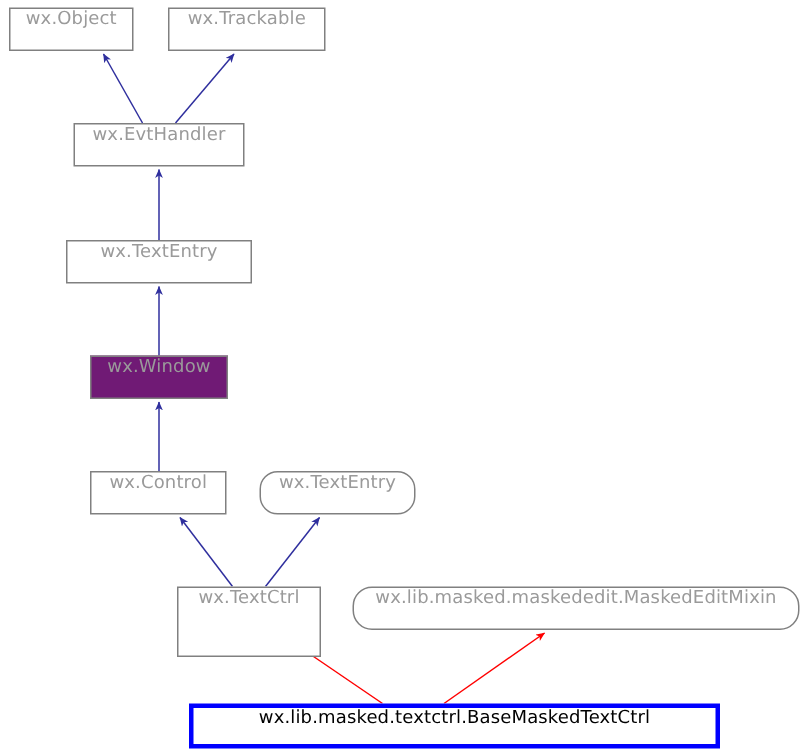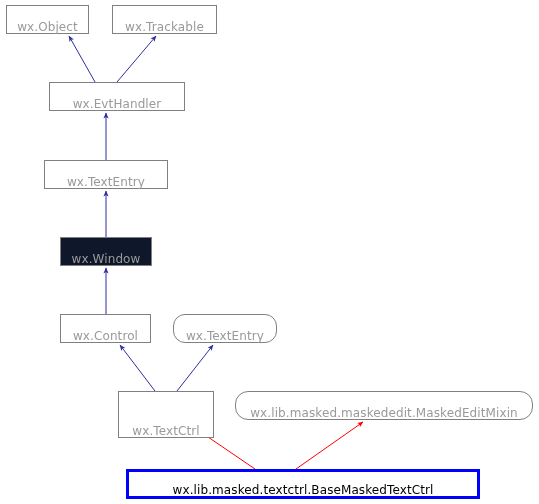--- a/index.html
+++ b/index.html
@@ -20,21 +20,21 @@
     left: 0;
     top: 0;
     width: 539px;
     height: 504px;
     pointer-events: none;
   }
   .node {
     position: absolute;
     box-sizing: border-box;
     display: flex;
-    align-items: flex-end;
+    align-items: flex-start;
     justify-content: center;
     background: #ffffff;
     border: 1px solid #808080;
     color: #9a9a9a;
     font-size: 12px;
     line-height: 1;
     letter-spacing: 0.1px;
     white-space: nowrap;
     z-index: 2;
   }
@@ -72,27 +72,27 @@
         <line x1="296" y1="469" x2="363" y2="422" stroke="#ff0000" stroke-width="1" marker-end="url(#arrow-mixin)"></line>
       </g>
   </svg>
   <div id="nodes-layer">
       <div class="node" style="left: 6px; top: 5px; width: 83px; height: 29px; border-color: rgb(128, 128, 128); color: rgb(154, 154, 154); background: rgb(255, 255, 255);">
         <span class="node-label">wx.Object</span>
       </div>
       <div class="node" style="left: 112px; top: 5px; width: 105px; height: 29px; border-color: rgb(128, 128, 128); color: rgb(154, 154, 154); background: rgb(255, 255, 255);">
         <span class="node-label">wx.Trackable</span>
       </div>
-      <div class="node" style="left: 49px; top: 82px; width: 136px; height: 29px; border-color: rgb(128, 128, 128); color: rgb(154, 154, 154); background: rgb(255, 255, 255);">
+      <div class="node" style="left: 49px; top: 82px; width: 114px; height: 29px; border-color: rgb(128, 128, 128); color: rgb(154, 154, 154); background: rgb(255, 255, 255);">
         <span class="node-label">wx.EvtHandler</span>
       </div>
       <div class="node" style="left: 44px; top: 160px; width: 124px; height: 29px; border-color: rgb(128, 128, 128); color: rgb(154, 154, 154); background: rgb(255, 255, 255);">
         <span class="node-label">wx.TextEntry</span>
       </div>
-      <div class="node" style="left: 60px; top: 237px; width: 92px; height: 29px; border-color: rgb(128, 128, 128); color: rgb(154, 154, 154); background: #0f172a;">
+      <div class="node" style="left: 60px; top: 237px; width: 92px; height: 29px; border-color: rgb(128, 128, 128); color: rgb(154, 154, 154); background: #701a75;">
         <span class="node-label">wx.Window</span>
       </div>
       <div class="node" style="left: 60px; top: 314px; width: 91px; height: 29px; border-color: rgb(128, 128, 128); color: rgb(154, 154, 154); background: rgb(255, 255, 255);">
         <span class="node-label">wx.Control</span>
       </div>
       <div class="node" style="left: 173px; top: 314px; width: 104px; height: 29px; border-color: rgb(128, 128, 128); color: rgb(154, 154, 154); background: rgb(255, 255, 255); border-radius: 12px;">
         <span class="node-label">wx.TextEntry</span>
       </div>
       <div class="node" style="left: 118px; top: 391px; width: 96px; height: 47px; border-color: rgb(128, 128, 128); color: rgb(154, 154, 154); background: rgb(255, 255, 255);">
         <span class="node-label">wx.TextCtrl</span>

